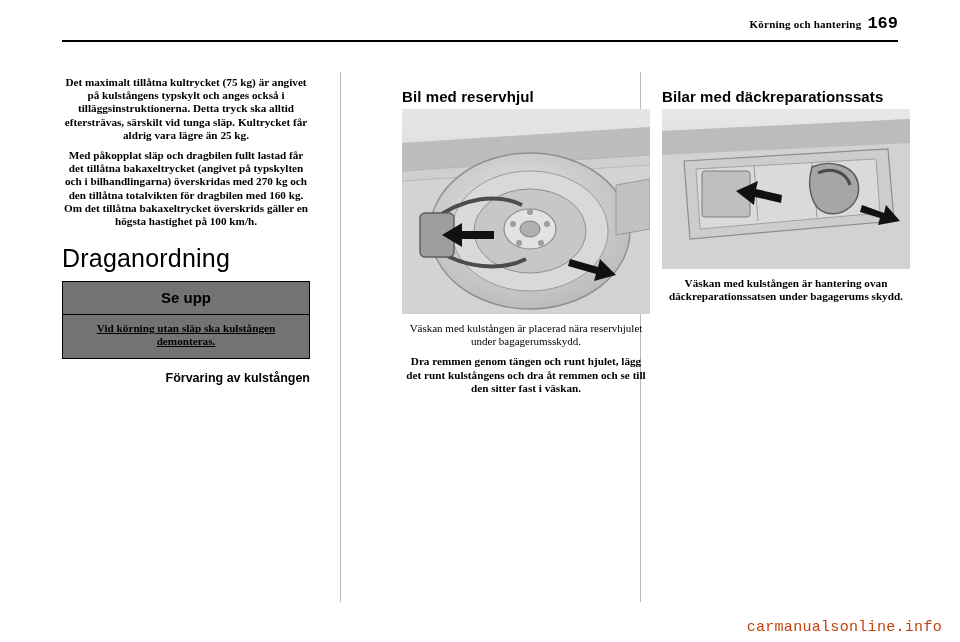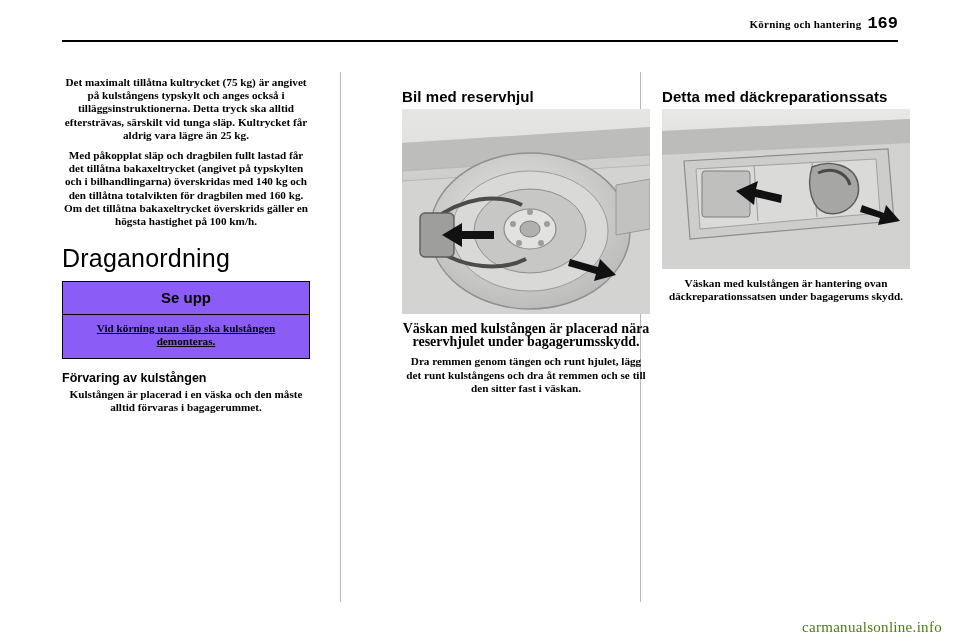--- a/index.html
+++ b/index.html
@@ -96,27 +96,28 @@
     font-weight: normal;
     font-size: 25px;
     margin: 16px 0 8px 0;
     letter-spacing: 0.2px;
   }
   h3.subhead {
     font-family: "Liberation Sans", sans-serif;
     font-weight: bold;
     font-size: 12.5px;
     margin: 12px 0 3px 0;
+    text-align: right;
   }
 
   
   .warnbox {
     border: 1.5px solid #000;
     margin: 4px 0 10px 0;
-    background: #8b5cf6;
+    background: #737373;
   }
   .warnbox-title {
     text-align: center;
     font-family: "Liberation Sans", sans-serif;
     font-weight: bold;
     font-size: 15px;
     padding: 7px 4px 8px 4px;
     border-bottom: 1.5px solid #000;
   }
   .warnbox-body {
@@ -135,33 +136,33 @@
     width: 248px;
     height: 205px;
     position: relative;
     overflow: hidden;
     background: #d8d8d6;
     margin: 4px 0 8px 0;
   }
   .fig3 { height: 160px; }
 
   .fig-caption {
-    font-size: 14px;
+    font-size: 11px;
     line-height: 13.2px;
-    font-weight: bold;
+    font-weight: normal;
   }
 
   
   .watermark {
     position: absolute;
     right: 18px;
     bottom: 6px;
-    font-family: Liberation Serif, serif;
+    font-family: Liberation Mono, monospace;
     font-size: 15px;
-    color: #4d7c0f;
+    color: #c2410c;
     letter-spacing: 0.3px;
   }
 
   svg { display: block; }
 </style>
 </head>
 <body>
 
 <div class="page">
 
@@ -169,33 +170,32 @@
     <span class="header-title">Körning och hantering</span><span class="header-page">169</span>
   </div>
   <div class="header-rule"></div>
 
   <div class="col-sep s1"></div>
   <div class="col-sep s2"></div>
 
   <div class="col col1">
     <p>Det maximalt tillåtna kultrycket (75 kg) är angivet på kulstångens typskylt och anges också i tilläggsinstruktionerna. Detta tryck ska alltid eftersträvas, särskilt vid tunga släp. Kultrycket får aldrig vara lägre än 25 kg.</p>
 
-    <p>Med påkopplat släp och dragbilen fullt lastad får det tillåtna bakaxeltrycket (angivet på typskylten och i bilhandlingarna) överskridas med 140 kg och den tillåtna totalvikten för dragbilen med 160 kg. Om det tillåtna bakaxeltrycket överskrids gäller en högsta hastighet på 100 km/h.</p>
+    <p>Med påkopplat släp och dragbilen fullt lastad får det tillåtna bakaxeltrycket (angivet på typskylten och i bilhandlingarna) överskridas med 270 kg och den tillåtna totalvikten för dragbilen med 160 kg. Om det tillåtna bakaxeltrycket överskrids gäller en högsta hastighet på 100 km/h.</p>
 
     <h2 class="section-big">Draganordning</h2>
 
     <div class="warnbox">
       <div class="warnbox-title">Se upp</div>
       <div class="warnbox-body">
         <p>Vid körning utan släp ska kulstången demonteras.</p>
       </div>
     </div>
 
     <h3 class="subhead">Förvaring av kulstången</h3>
-    <p>Kulstången är placerad i en väska och den måste alltid förvaras i bagagerummet.</p>
   </div>
 
   <div class="col col2">
     <h2 class="section">Bil med reservhjul</h2>
 
     <div class="figure">
       <svg width="248" height="205" viewBox="0 0 248 205">
         <defs>
           <linearGradient id="g1" x1="0" y1="0" x2="0" y2="1">
             <stop offset="0" stop-color="#e6e6e4"></stop>
@@ -235,21 +235,21 @@
 
         <path d="M214 76 L248 70 L248 120 L214 126 Z" fill="#c2c2c0" stroke="#8f8f8d" stroke-width="0.8"></path>
       </svg>
     </div>
 
     <p class="fig-caption">Väskan med kulstången är placerad nära reservhjulet under bagagerumsskydd.</p>
     <p>Dra remmen genom tängen och runt hjulet, lägg det runt kulstångens och dra åt remmen och se till den sitter fast i väskan.</p>
   </div>
 
   <div class="col col3">
-    <h2 class="section">Detta med däckreparationssats</h2>
+    <h2 class="section">Bilar med däckreparationssats</h2>
 
     <div class="figure fig3">
       <svg width="248" height="160" viewBox="0 0 248 160">
         <defs>
           <linearGradient id="g2" x1="0" y1="0" x2="0" y2="1">
             <stop offset="0" stop-color="#e8e8e6"></stop>
             <stop offset="1" stop-color="#c6c6c4"></stop>
           </linearGradient>
         </defs>
         <rect x="0" y="0" width="248" height="160" fill="url(#g2)"></rect>

